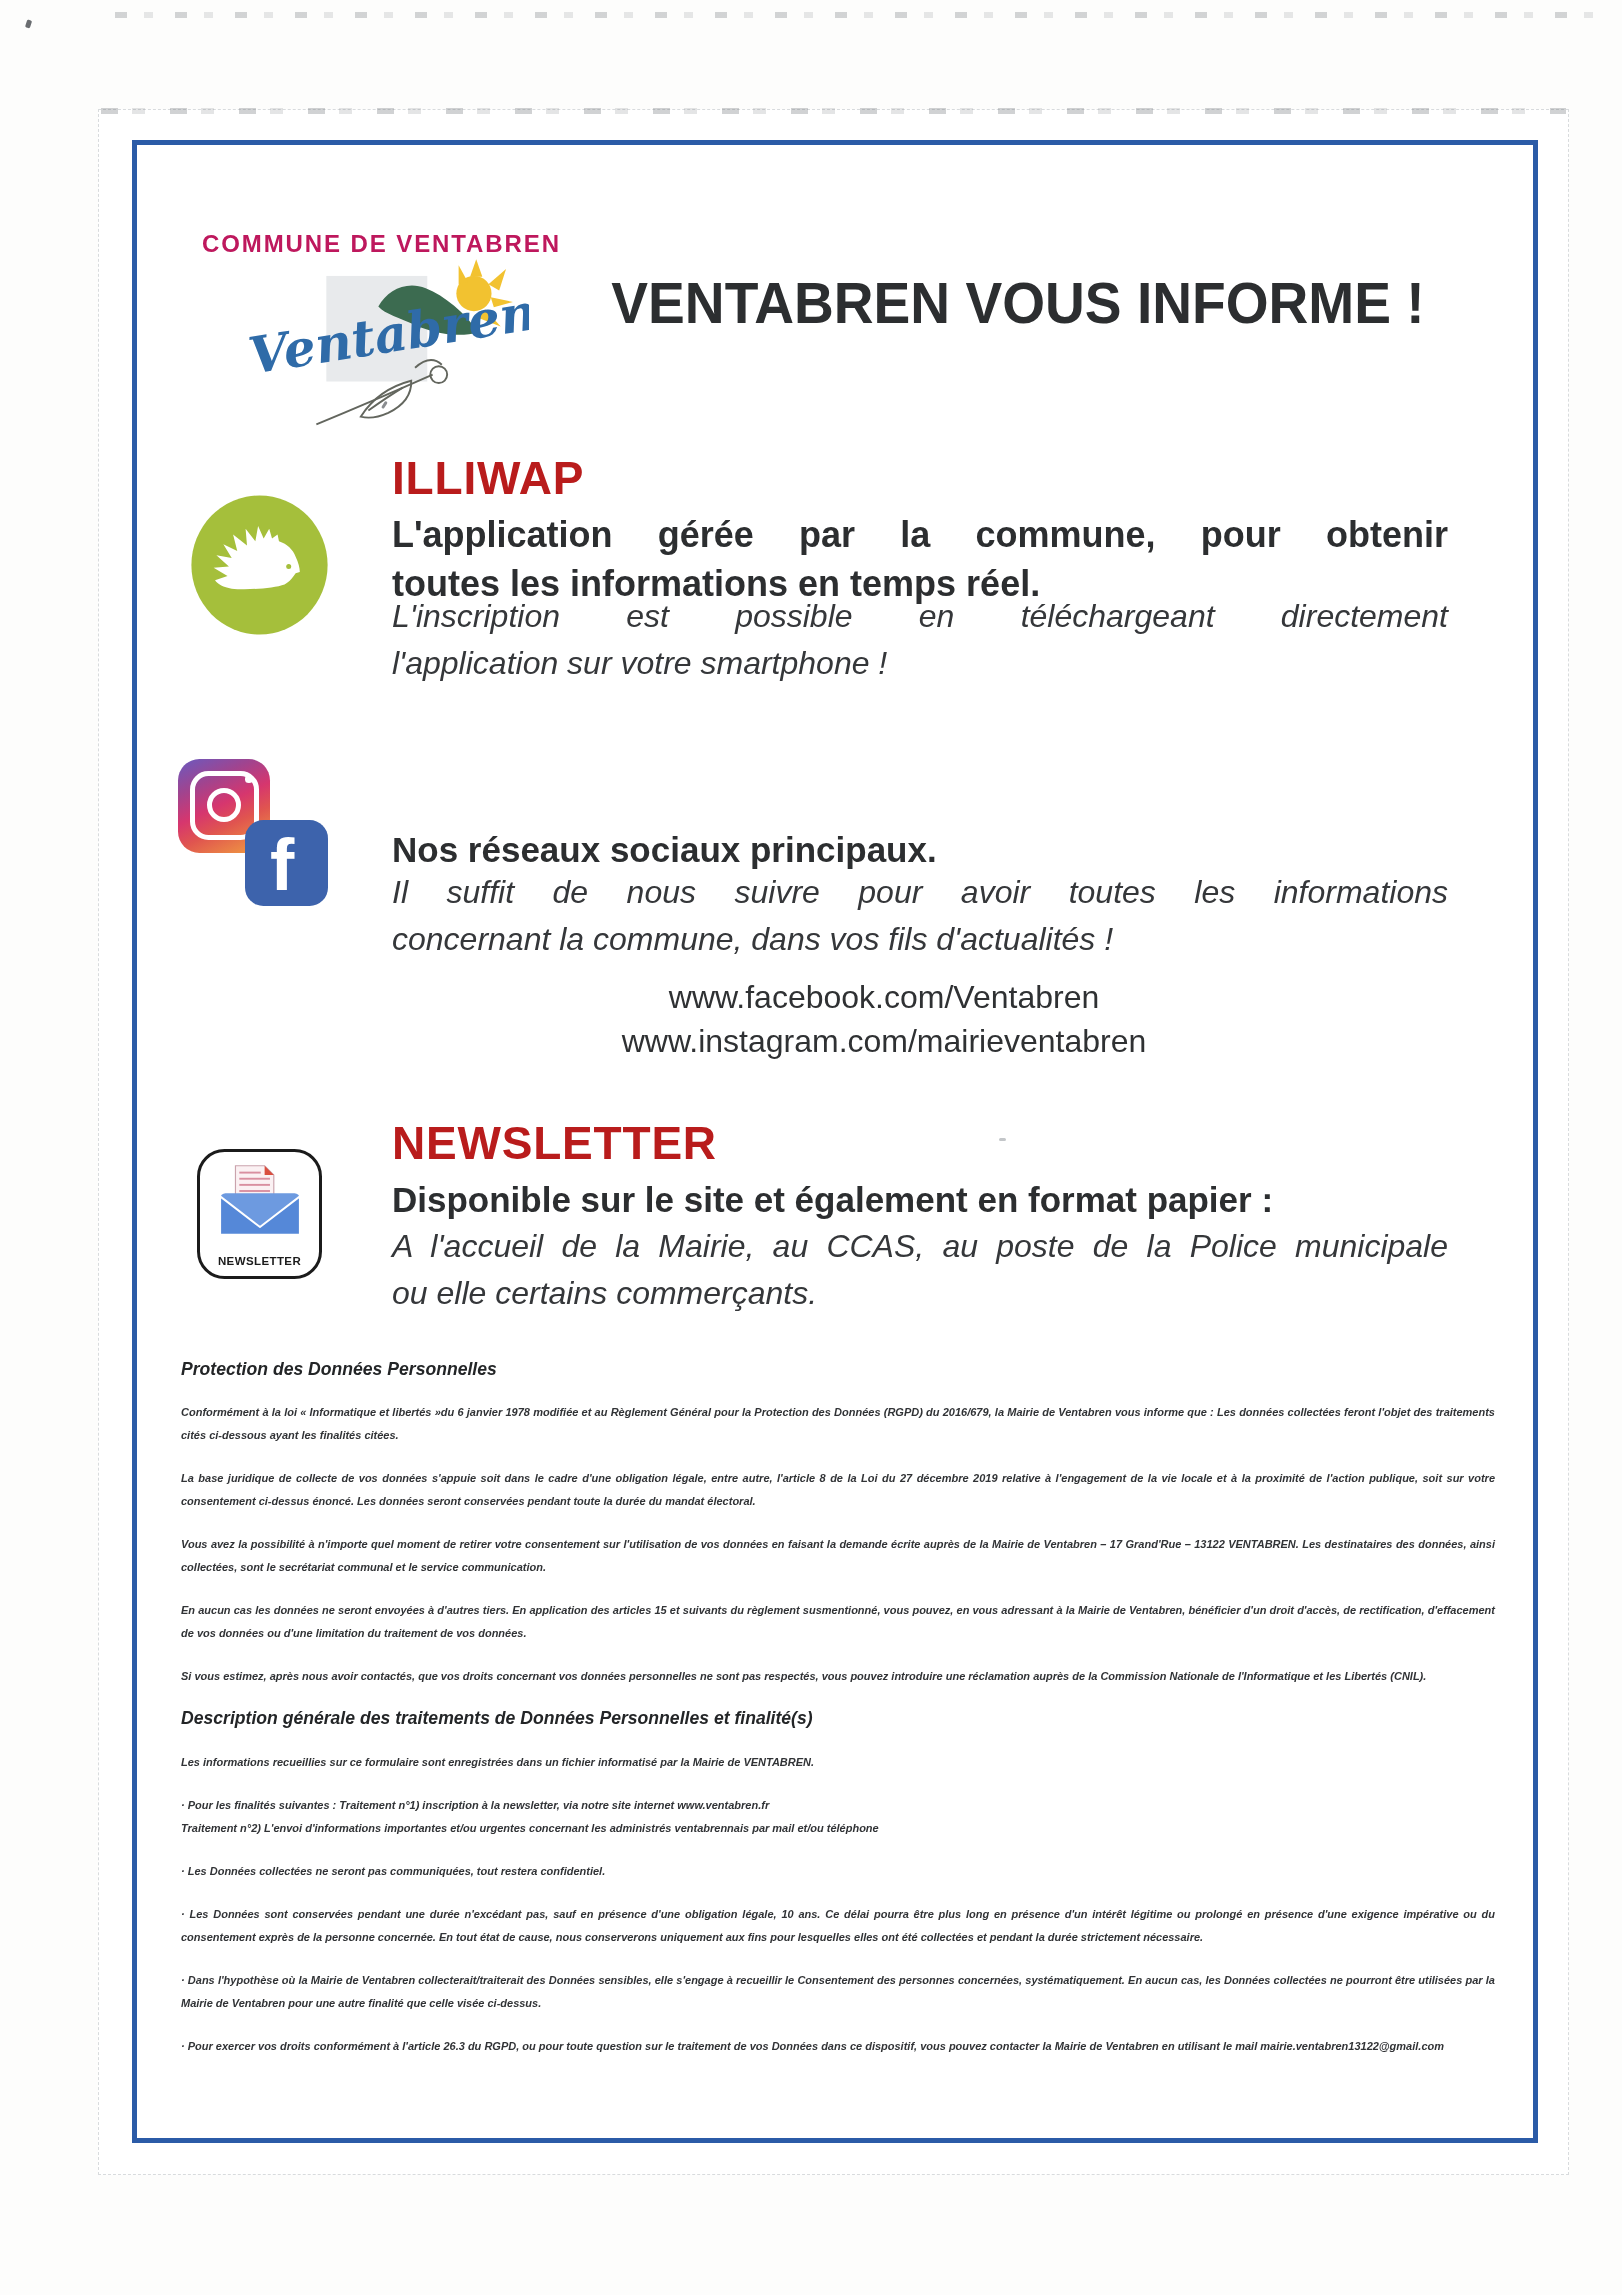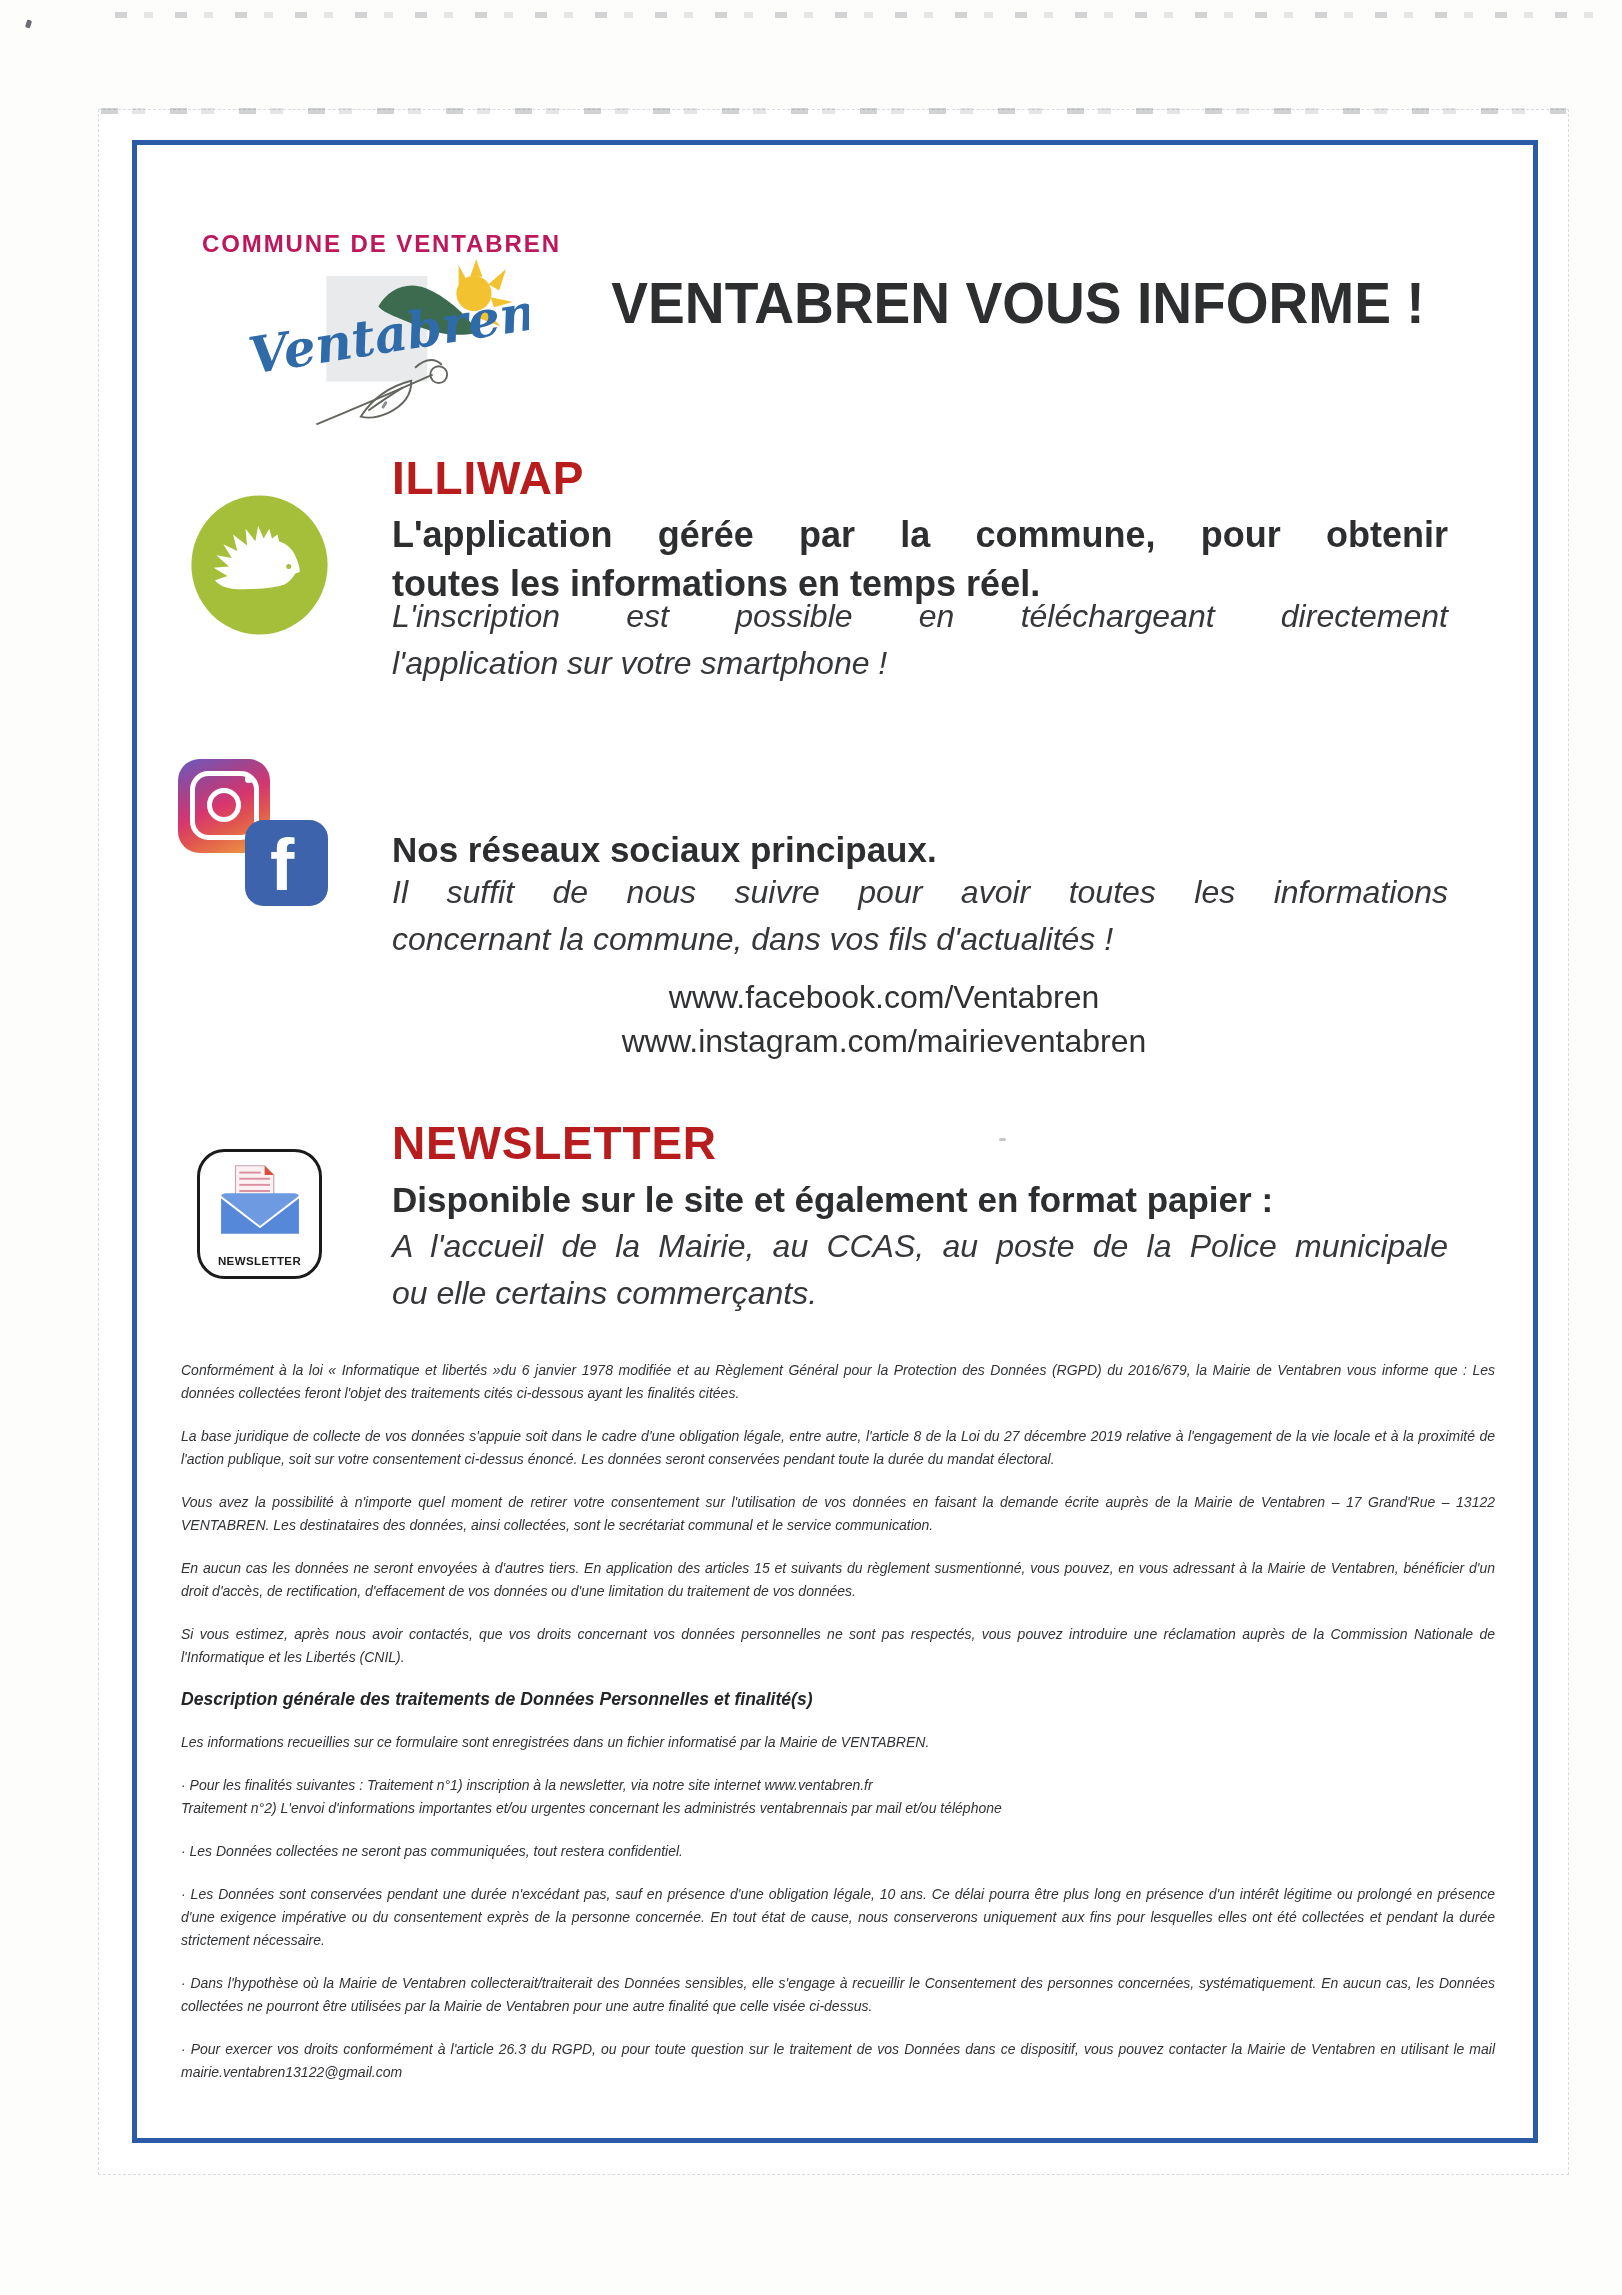--- a/index.html
+++ b/index.html
@@ -83,21 +83,21 @@
     border:3.8px solid #1b1b1b; border-radius:27.5px; background:#ffffff;
   }
   .icon-news svg{position:absolute; left:13.8px; top:12.2px;}
   .icon-news .nl-label{
     position:absolute; left:0; right:0; bottom:9.2px; text-align:center;
     font-size:11.5px; font-weight:bold; letter-spacing:0.4px; color:#1b1b1b;
   }
   
   .legal{position:absolute; left:181px; top:1359px; width:1318px; color:#313336;}
   .legal .lh{font-size:17.6px; font-weight:bold; font-style:italic; color:#232527; margin:0 0 21.4px 0;}
-  .legal .lp{font-size:14px; font-style:italic; line-height:23px; text-align:justify; margin:0 4px 20px 0;}
+  .legal .lp{font-size:11px; font-style:italic; line-height:23px; text-align:justify; margin:0 4px 20px 0;font-weight:bold;}
   .legal .lp.tight{margin-bottom:0; text-align:left;}
   .legal .lp.nojust{text-align:left;}
 </style>
 </head>
 <body>
 
 <div class="scan">
 
   <div class="noise-top"></div>
   <div class="paper"></div>
@@ -206,20 +206,21 @@
   <div class="sec-heading" style="top:1116px;">NEWSLETTER</div>
 
   <div class="sec-block bold-lines oneline" style="top:1175px; font-size:35px;">Disponible sur le site et également en format papier :</div>
 
   <div class="sec-block italic-lines" style="top:1223px;">
     <div class="line stretch">A l'accueil de la Mairie, au CCAS, au poste de la Police municipale</div>
     <div class="line">ou elle certains commerçants.</div>
   </div>
 
   <div class="legal">
+    <p class="lh">Protection des Données Personnelles</p>
     <p class="lp">Conformément à la loi « Informatique et libertés »du 6 janvier 1978 modifiée et au Règlement Général pour la Protection des Données (RGPD) du 2016/679, la Mairie de Ventabren vous informe que : Les données collectées feront l'objet des traitements cités ci-dessous ayant les finalités citées.</p>
     <p class="lp">La base juridique de collecte de vos données s'appuie soit dans le cadre d'une obligation légale, entre autre, l'article 8 de la Loi du 27 décembre 2019 relative à l'engagement de la vie locale et à la proximité de l'action publique, soit sur votre consentement ci-dessus énoncé. Les données seront conservées pendant toute la durée du mandat électoral.</p>
     <p class="lp">Vous avez la possibilité à n'importe quel moment de retirer votre consentement sur l'utilisation de vos données en faisant la demande écrite auprès de la Mairie de Ventabren – 17 Grand'Rue – 13122 VENTABREN. Les destinataires des données, ainsi collectées, sont le secrétariat communal et le service communication.</p>
     <p class="lp">En aucun cas les données ne seront envoyées à d'autres tiers. En application des articles 15 et suivants du règlement susmentionné, vous pouvez, en vous adressant à la Mairie de Ventabren, bénéficier d'un droit d'accès, de rectification, d'effacement de vos données ou d'une limitation du traitement de vos données.</p>
     <p class="lp">Si vous estimez, après nous avoir contactés, que vos droits concernant vos données personnelles ne sont pas respectés, vous pouvez introduire une réclamation auprès de la Commission Nationale de l'Informatique et les Libertés (CNIL).</p>
     <p class="lh">Description générale des traitements de Données Personnelles et finalité(s)</p>
     <p class="lp">Les informations recueillies sur ce formulaire sont enregistrées dans un fichier informatisé par la Mairie de VENTABREN.</p>
     <p class="lp tight">· Pour les finalités suivantes : Traitement n°1) inscription à la newsletter, via notre site internet www.ventabren.fr</p>
     <p class="lp nojust">Traitement n°2) L'envoi d'informations importantes et/ou urgentes concernant les administrés ventabrennais par mail et/ou téléphone</p>
     <p class="lp">· Les Données collectées ne seront pas communiquées, tout restera confidentiel.</p>

